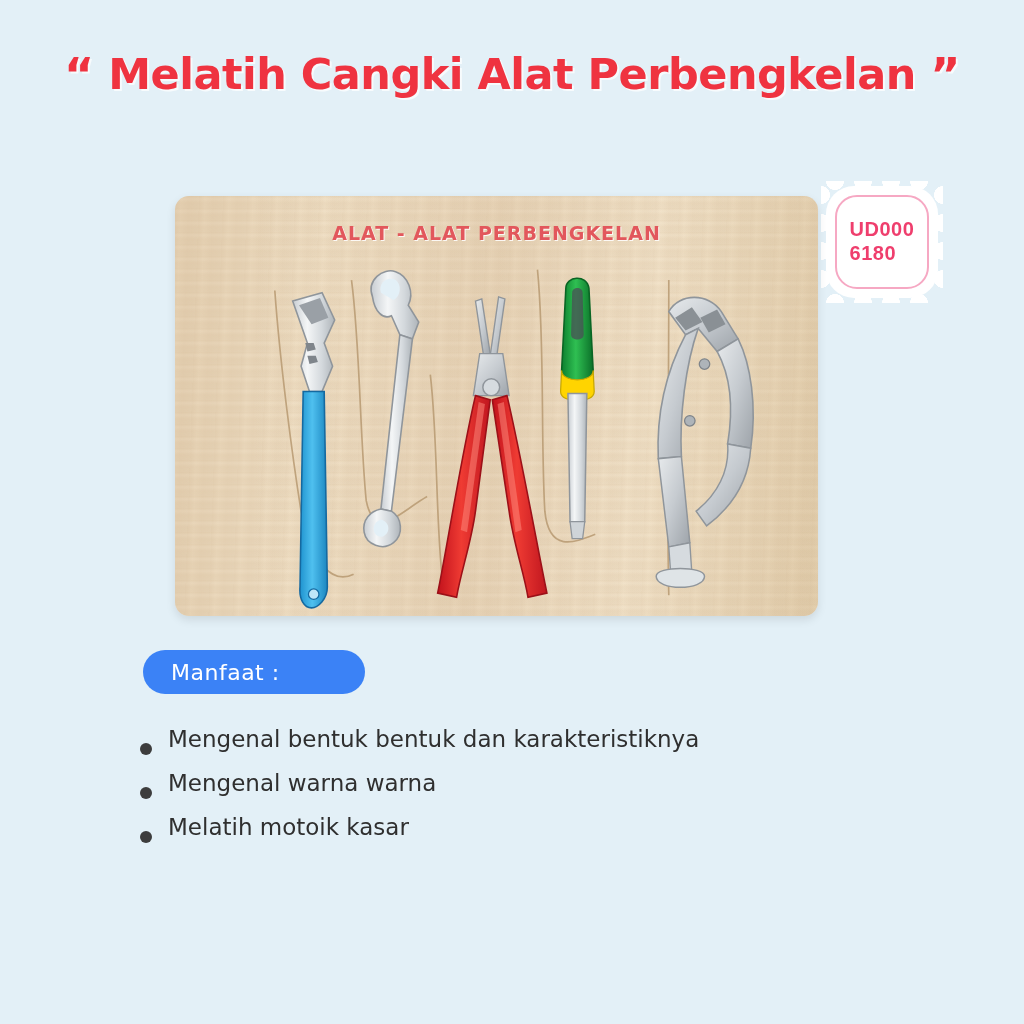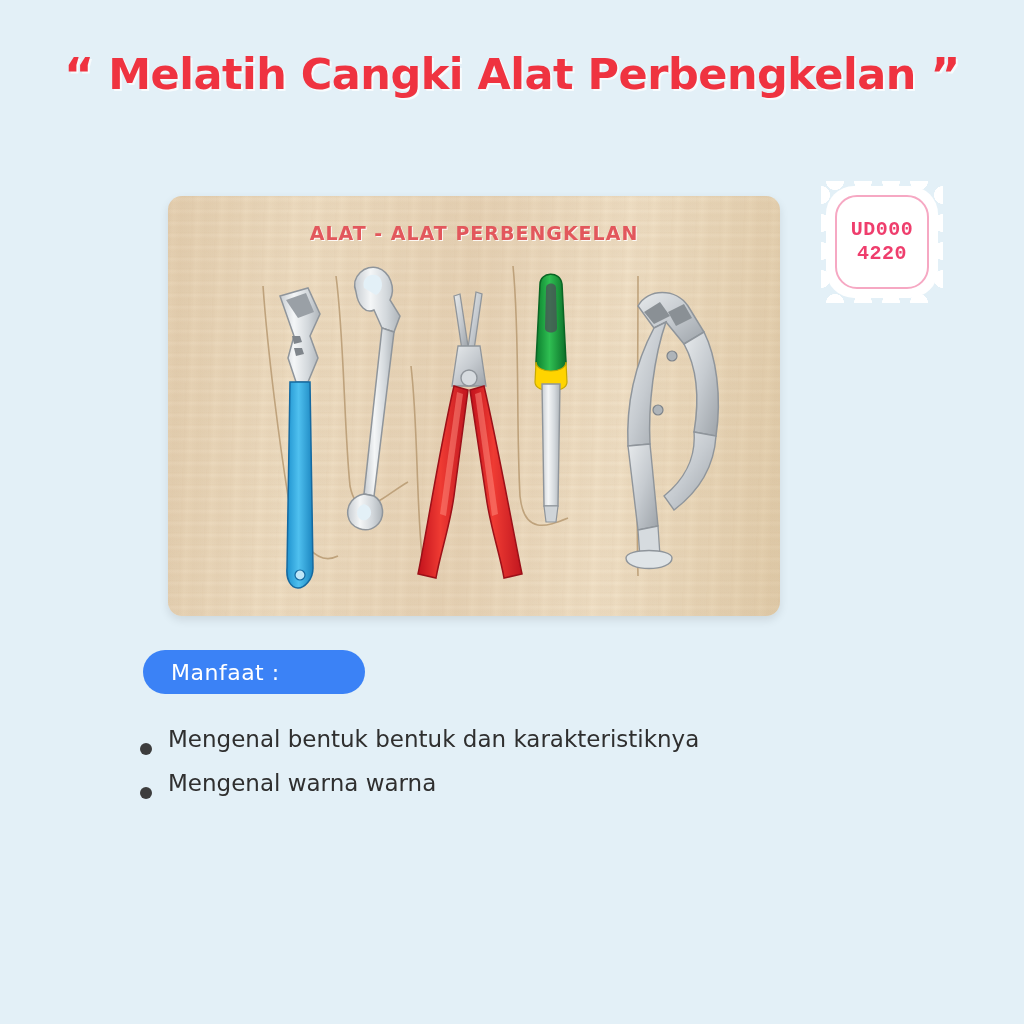--- a/index.html
+++ b/index.html
@@ -87,36 +87,37 @@
     top: 9px;
     left: 9px;
     right: 9px;
     bottom: 9px;
     border: 2px solid #f6a8c3;
     border-radius: 22px;
   }
   .code-badge .code-text {
     position: relative;
     z-index: 3;
-    text-align: center;
-    font-family: Liberation Mono, monospace;
+    text-align: left;
+    font-family: Liberation Sans, sans-serif;
     font-weight: bold;
     font-size: 20px;
     line-height: 1.18;
     color: #ef3e6d;
     letter-spacing: 0.5px;
   }
 
   
   .photo {
     position: absolute;
     top: 196px;
-    left: 168px;
+    left: 175px;
     width: 612px;
     height: 420px;
+    padding-left: 31px;
   }
   .board {
     position: absolute;
     inset: 0;
     border-radius: 14px;
     background:
       repeating-linear-gradient(180deg,
         rgba(190,155,110,0.13) 0px,
         rgba(190,155,110,0.00) 3px,
         rgba(190,155,110,0.10) 7px,
@@ -209,21 +210,21 @@
     <span class="quote">“</span>
     <span>Melatih Cangki Alat Perbengkelan</span>
     <span class="quote">”</span>
   </div>
 
   <div class="code-badge">
     <div class="scallop"></div>
     <div class="ring"></div>
     <div class="code-text">
       <div>UD000</div>
-      <div>4220</div>
+      <div>6180</div>
     </div>
   </div>
 
   <div class="photo">
     <div class="board">
       <div class="grain"></div>
     </div>
     <div class="board-label">ALAT - ALAT PERBENGKELAN</div>
 
     <svg class="tools-svg" viewBox="0 0 612 420">
@@ -325,15 +326,19 @@
 
   <div class="benefits">
     <div class="benefit-row">
       <span class="bullet"></span>
       <span class="benefit-text">Mengenal bentuk bentuk dan karakteristiknya</span>
     </div>
     <div class="benefit-row">
       <span class="bullet"></span>
       <span class="benefit-text">Mengenal warna warna</span>
     </div>
+    <div class="benefit-row">
+      <span class="bullet"></span>
+      <span class="benefit-text">Melatih motoik kasar</span>
+    </div>
   </div>
 
 </div>
 
 </body></html>

